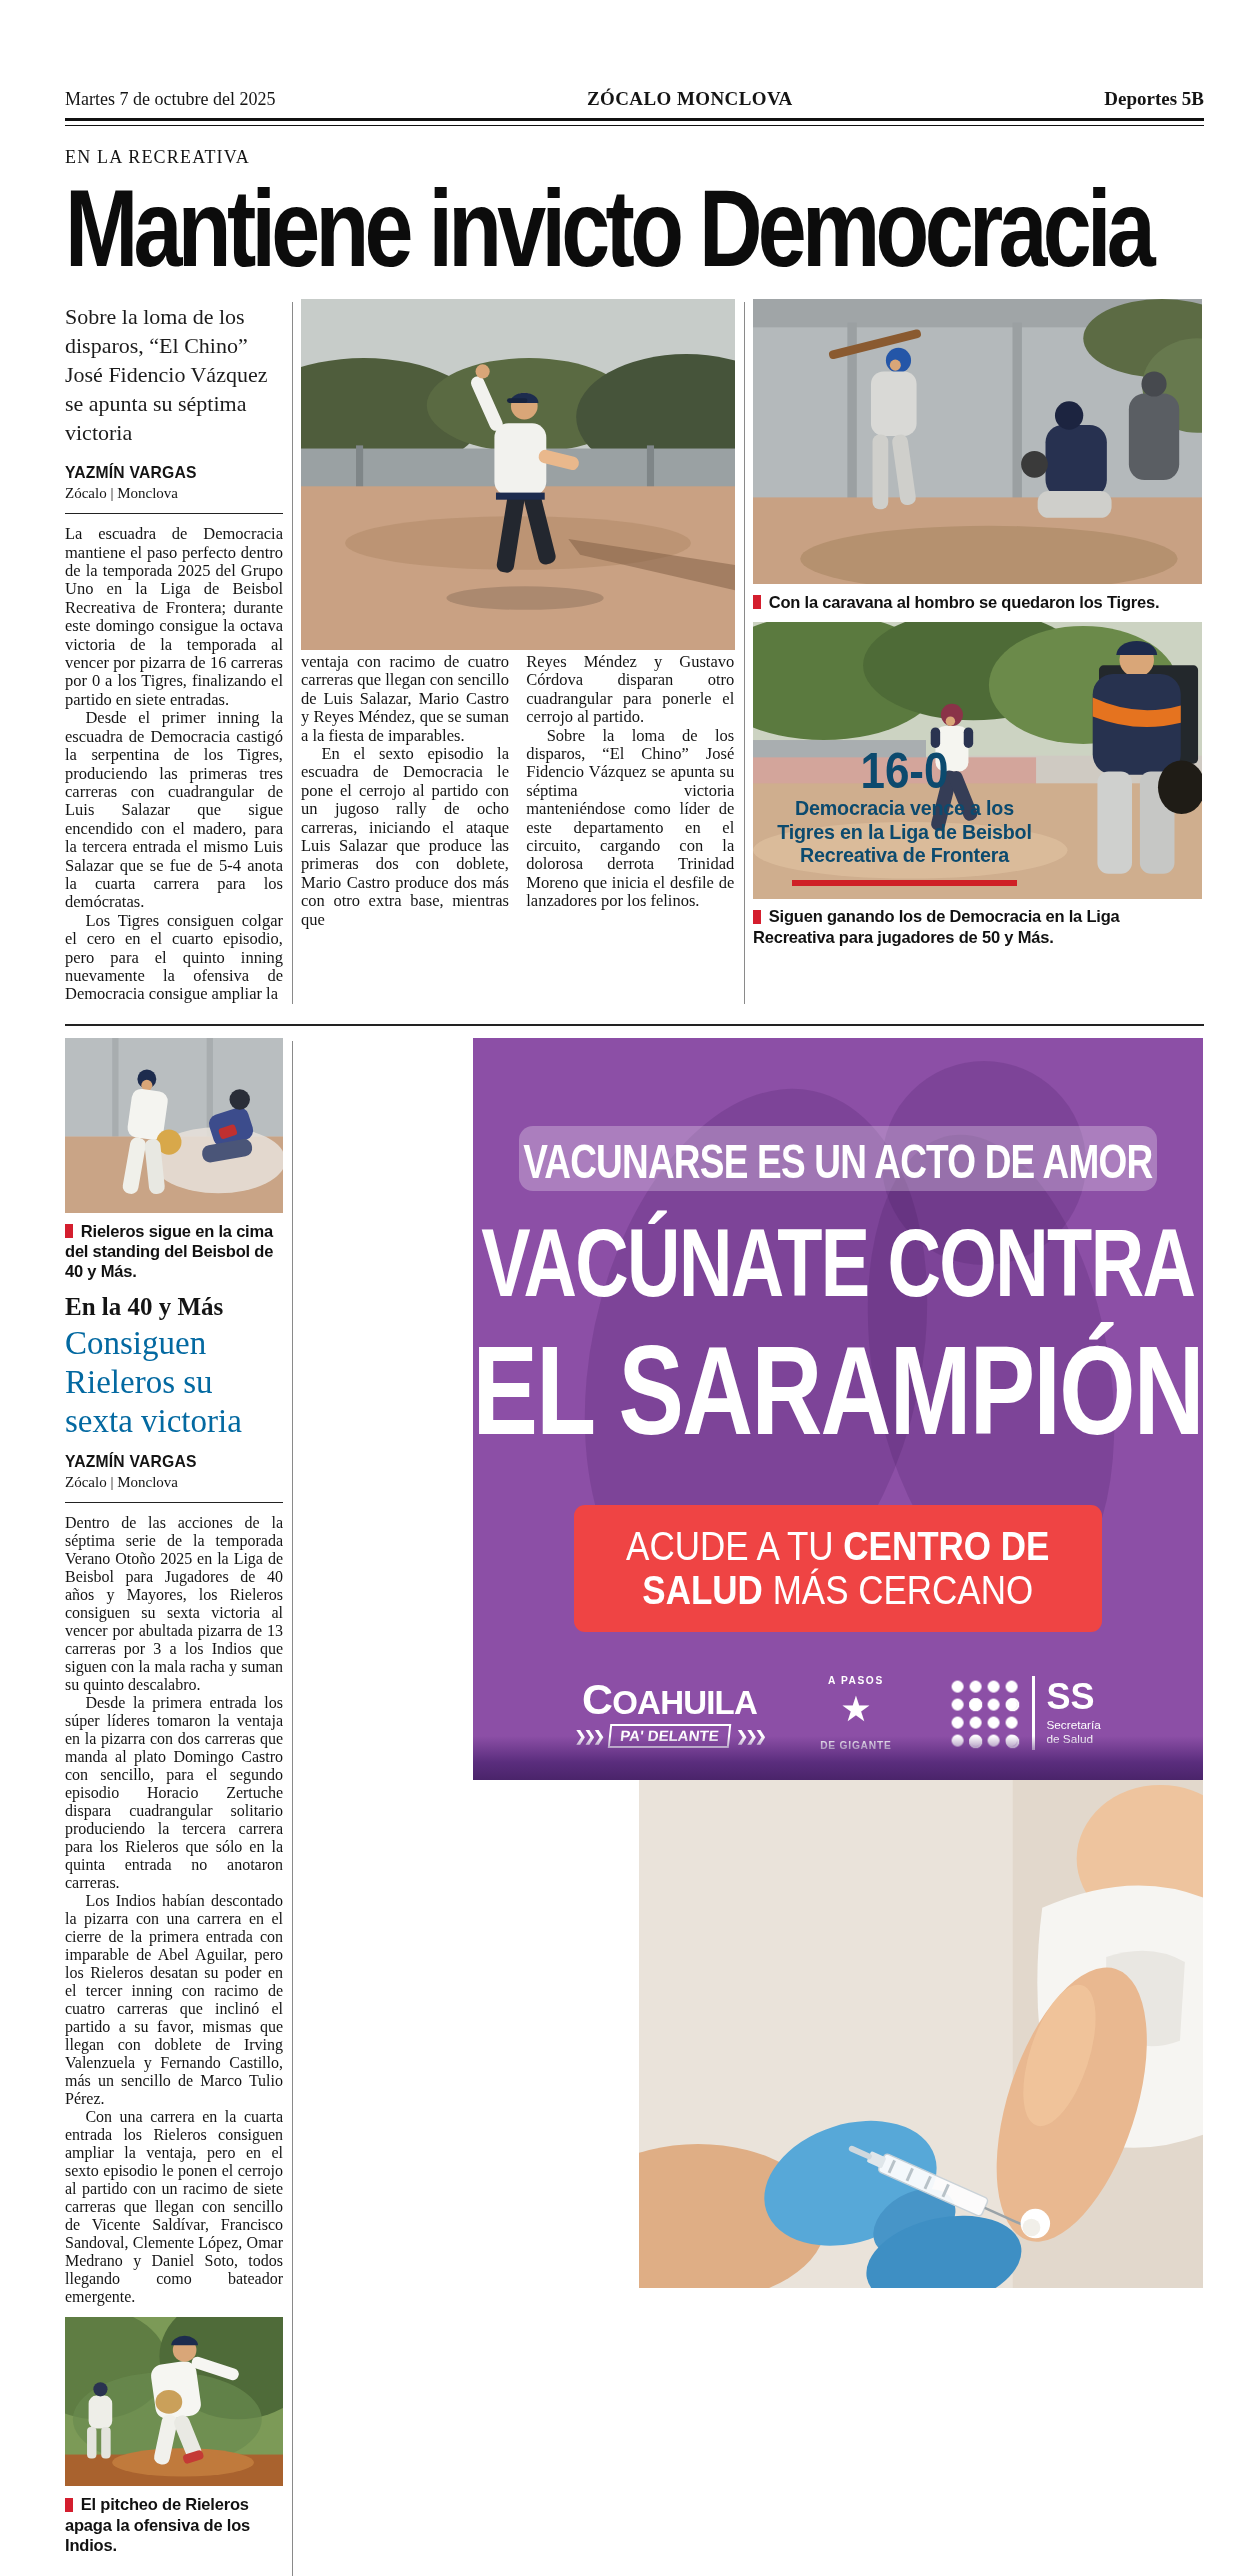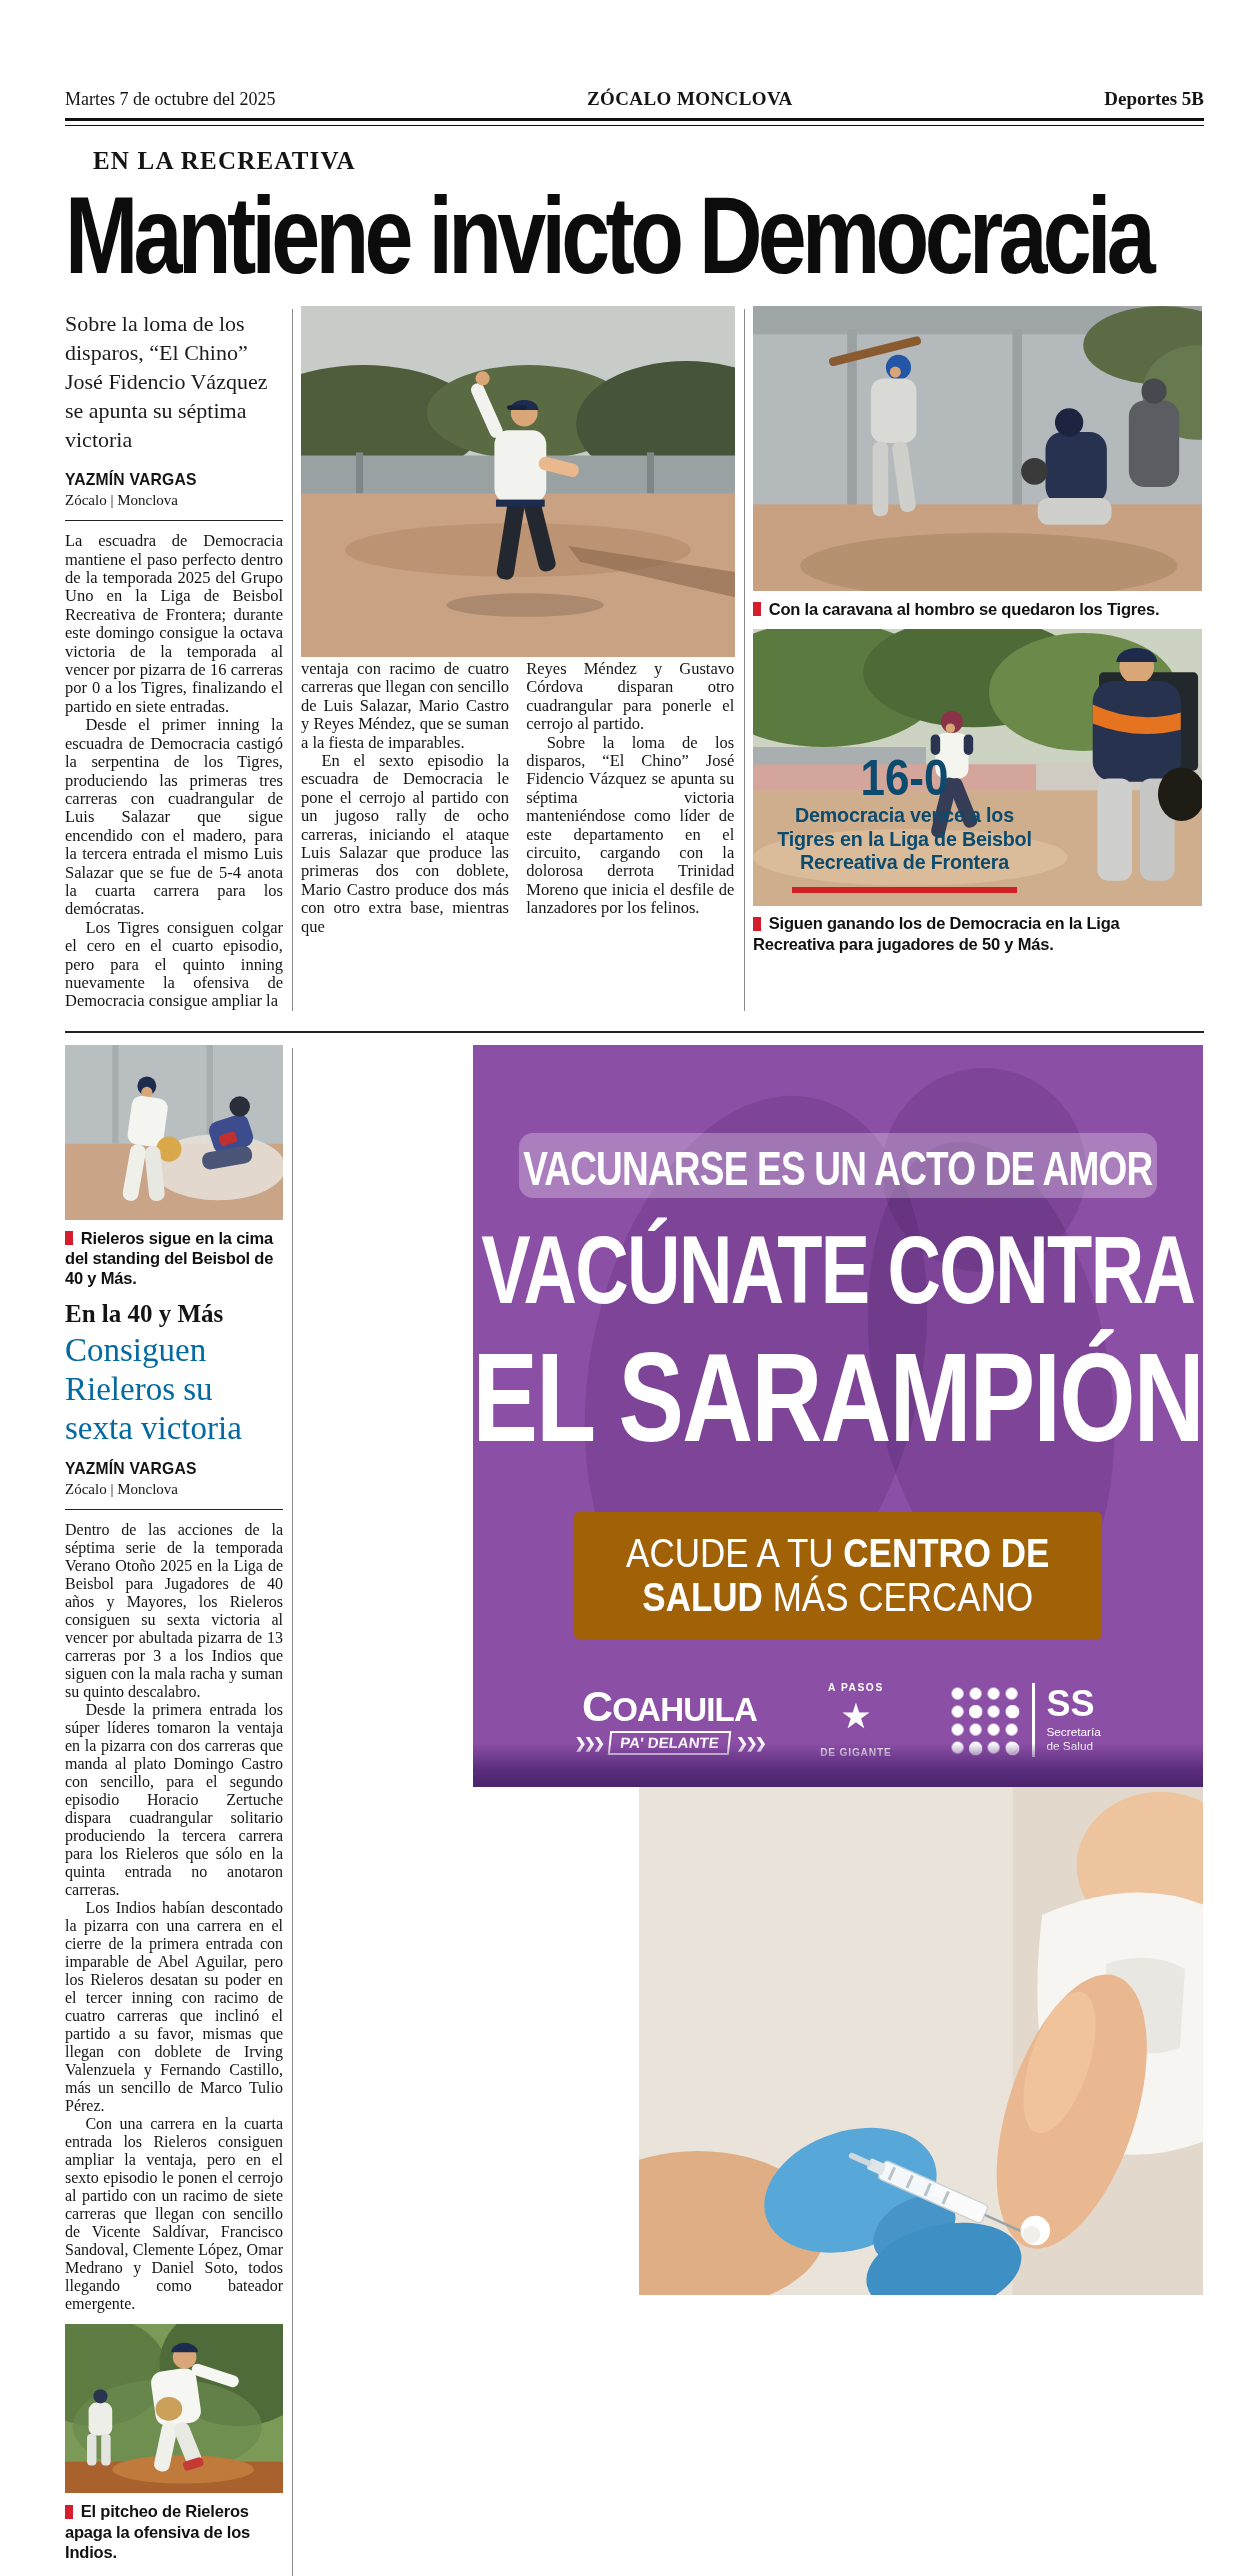--- a/index.html
+++ b/index.html
@@ -17,21 +17,21 @@
 
   
   .topbar{display:flex;justify-content:space-between;align-items:baseline;}
   .topbar .date{font-size:18px;margin-top:39px;}
   .topbar .masthead{font-size:19px;font-weight:bold;letter-spacing:0.4px;}
   .topbar .section{font-size:19px;font-weight:bold;}
   .rule-thick{height:3.1px;background:#111;margin-top:7.9px;}
   .rule-thin{height:1.6px;background:#111;margin-top:3.9px;}
 
   
-  .kicker1{font-weight:bold;font-size:25px;letter-spacing:1.2px;margin-top:20.4px;margin-left:28px;}
+  .kicker1{font-weight:normal;font-size:18px;letter-spacing:1.2px;margin-top:20.4px;}
   .headline-wrap{height:120px;overflow:visible;margin-top:4.7px;}
   .headline1{
     font-family:"Liberation Sans",sans-serif;font-weight:900;font-size:88px;
     letter-spacing:-4.7px;line-height:1;margin:0;white-space:nowrap;
     transform:scaleY(1.25);transform-origin:left top;color:#0c0c0c;
   }
   .story1{display:flex;height:716px;overflow:hidden;margin-top:6.3px;}
   .vrule{width:0.8px;background:#8a8a8a;margin:3.1px 8.6px 11px 8.6px;flex:none;}
   .col1{width:218px;flex:none;}
   .colC{width:434px;flex:none;}
@@ -86,21 +86,21 @@
   .g2{width:236px;height:472px;right:94px;top:94px;transform:rotate(-10deg);}
   .g3{width:204px;height:204px;left:409px;top:23.6px;background:rgba(255,255,255,.07);}
   .tagline-box{
     position:relative;margin:88px 46px 0;background:rgba(255,255,255,.27);
     border-radius:14px;padding:12.6px 0 15.7px;
   }
   .tagline{font-size:37px;font-weight:900;letter-spacing:-0.8px;transform:scaleY(1.3);transform-origin:center top;line-height:1;}
   .adtitle1{position:relative;font-size:74px;font-weight:900;letter-spacing:-1.6px;line-height:1;margin-top:35px;transform:scaleY(1.3);}
   .adtitle2{position:relative;font-size:98px;font-weight:900;letter-spacing:-1.6px;line-height:1;margin-top:41px;transform:scaleY(1.28);}
   .cta-box{
-    position:relative;margin:66px 101px 0;background:#a16207;border-radius:5px;
+    position:relative;margin:66px 101px 0;background:#ef4444;border-radius:11px;
     padding:19px 7.9px 20.4px;
   }
   .cta-line{font-size:35px;font-weight:normal;letter-spacing:0;line-height:44px;transform:scaleY(1.15);}
   .cta-line .b{font-weight:900;}
   .logos{position:relative;display:flex;justify-content:center;align-items:center;gap:52px;margin-top:41px;}
   .logo-coahuila{text-align:center;}
   .co-word{display:block;font-size:33px;font-weight:900;letter-spacing:-0.8px;line-height:1;}
   .co-word::first-letter{font-size:1.3em;}
   .co-banner{display:flex;align-items:center;justify-content:center;gap:6.3px;margin-top:3.1px;}
   .banner-text{border:2.4px solid #fff;padding:0.8px 9.4px 2.4px;font-weight:bold;font-size:15px;transform:skewX(-6deg);}

